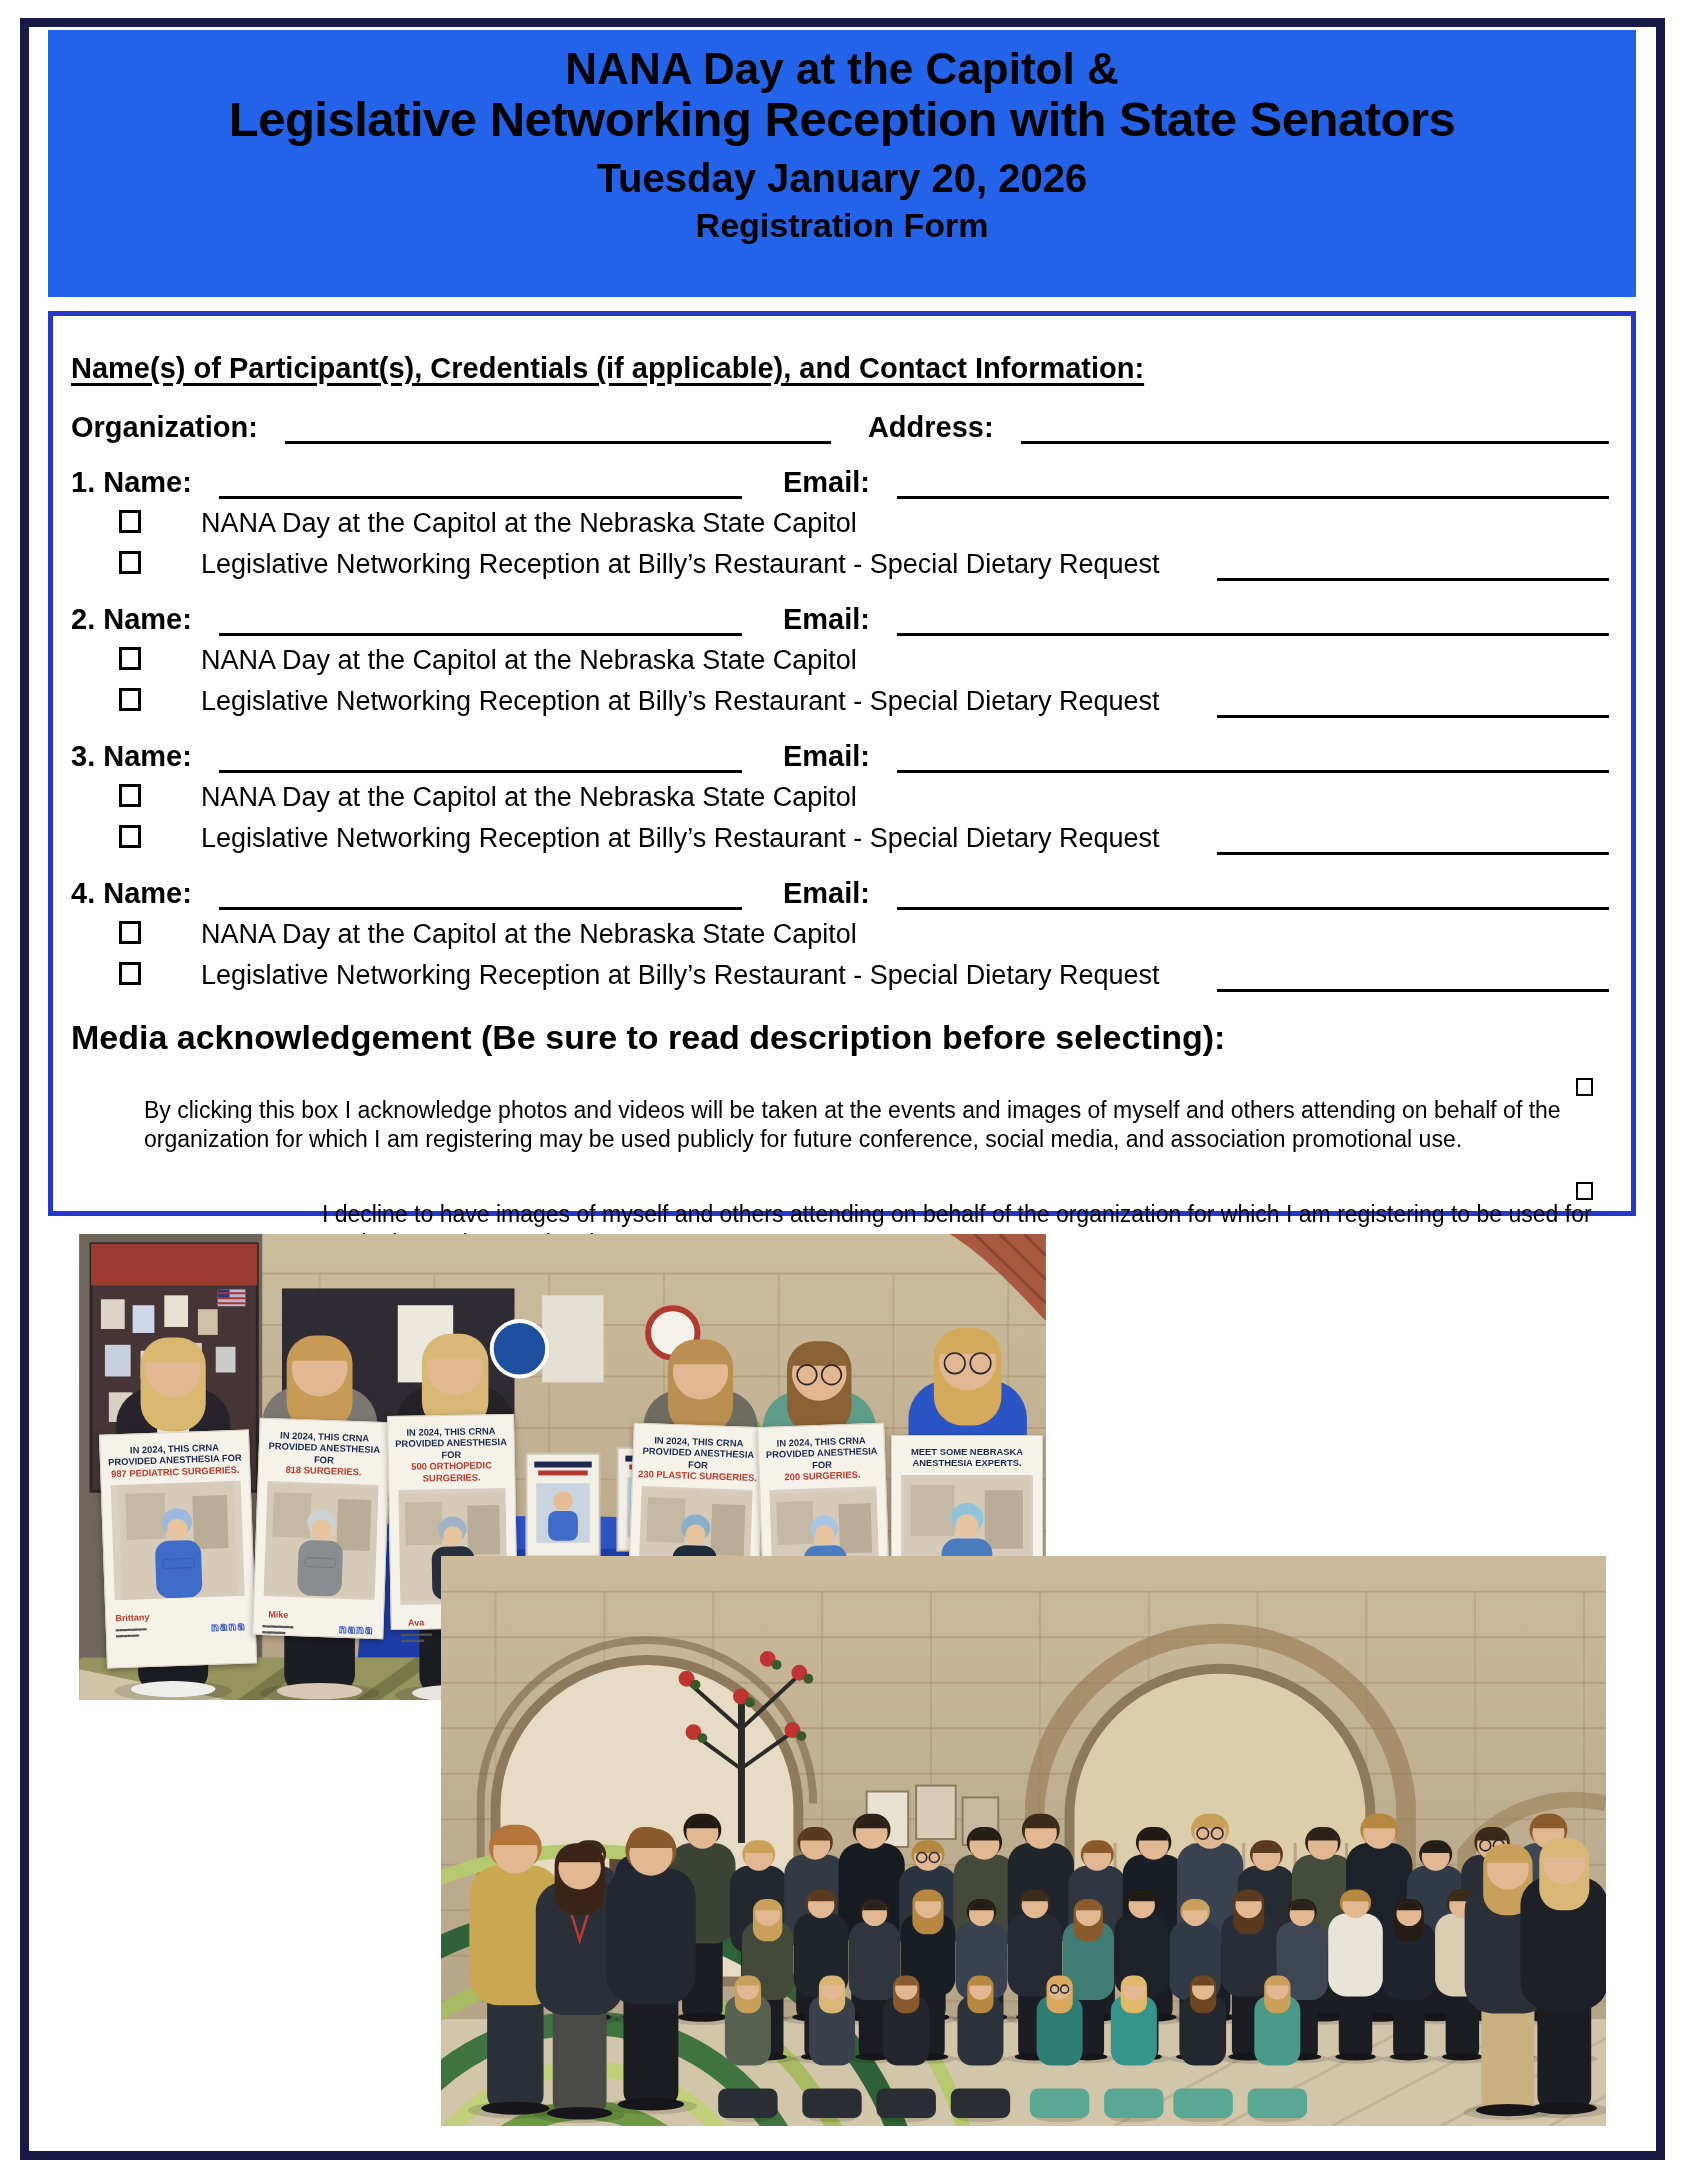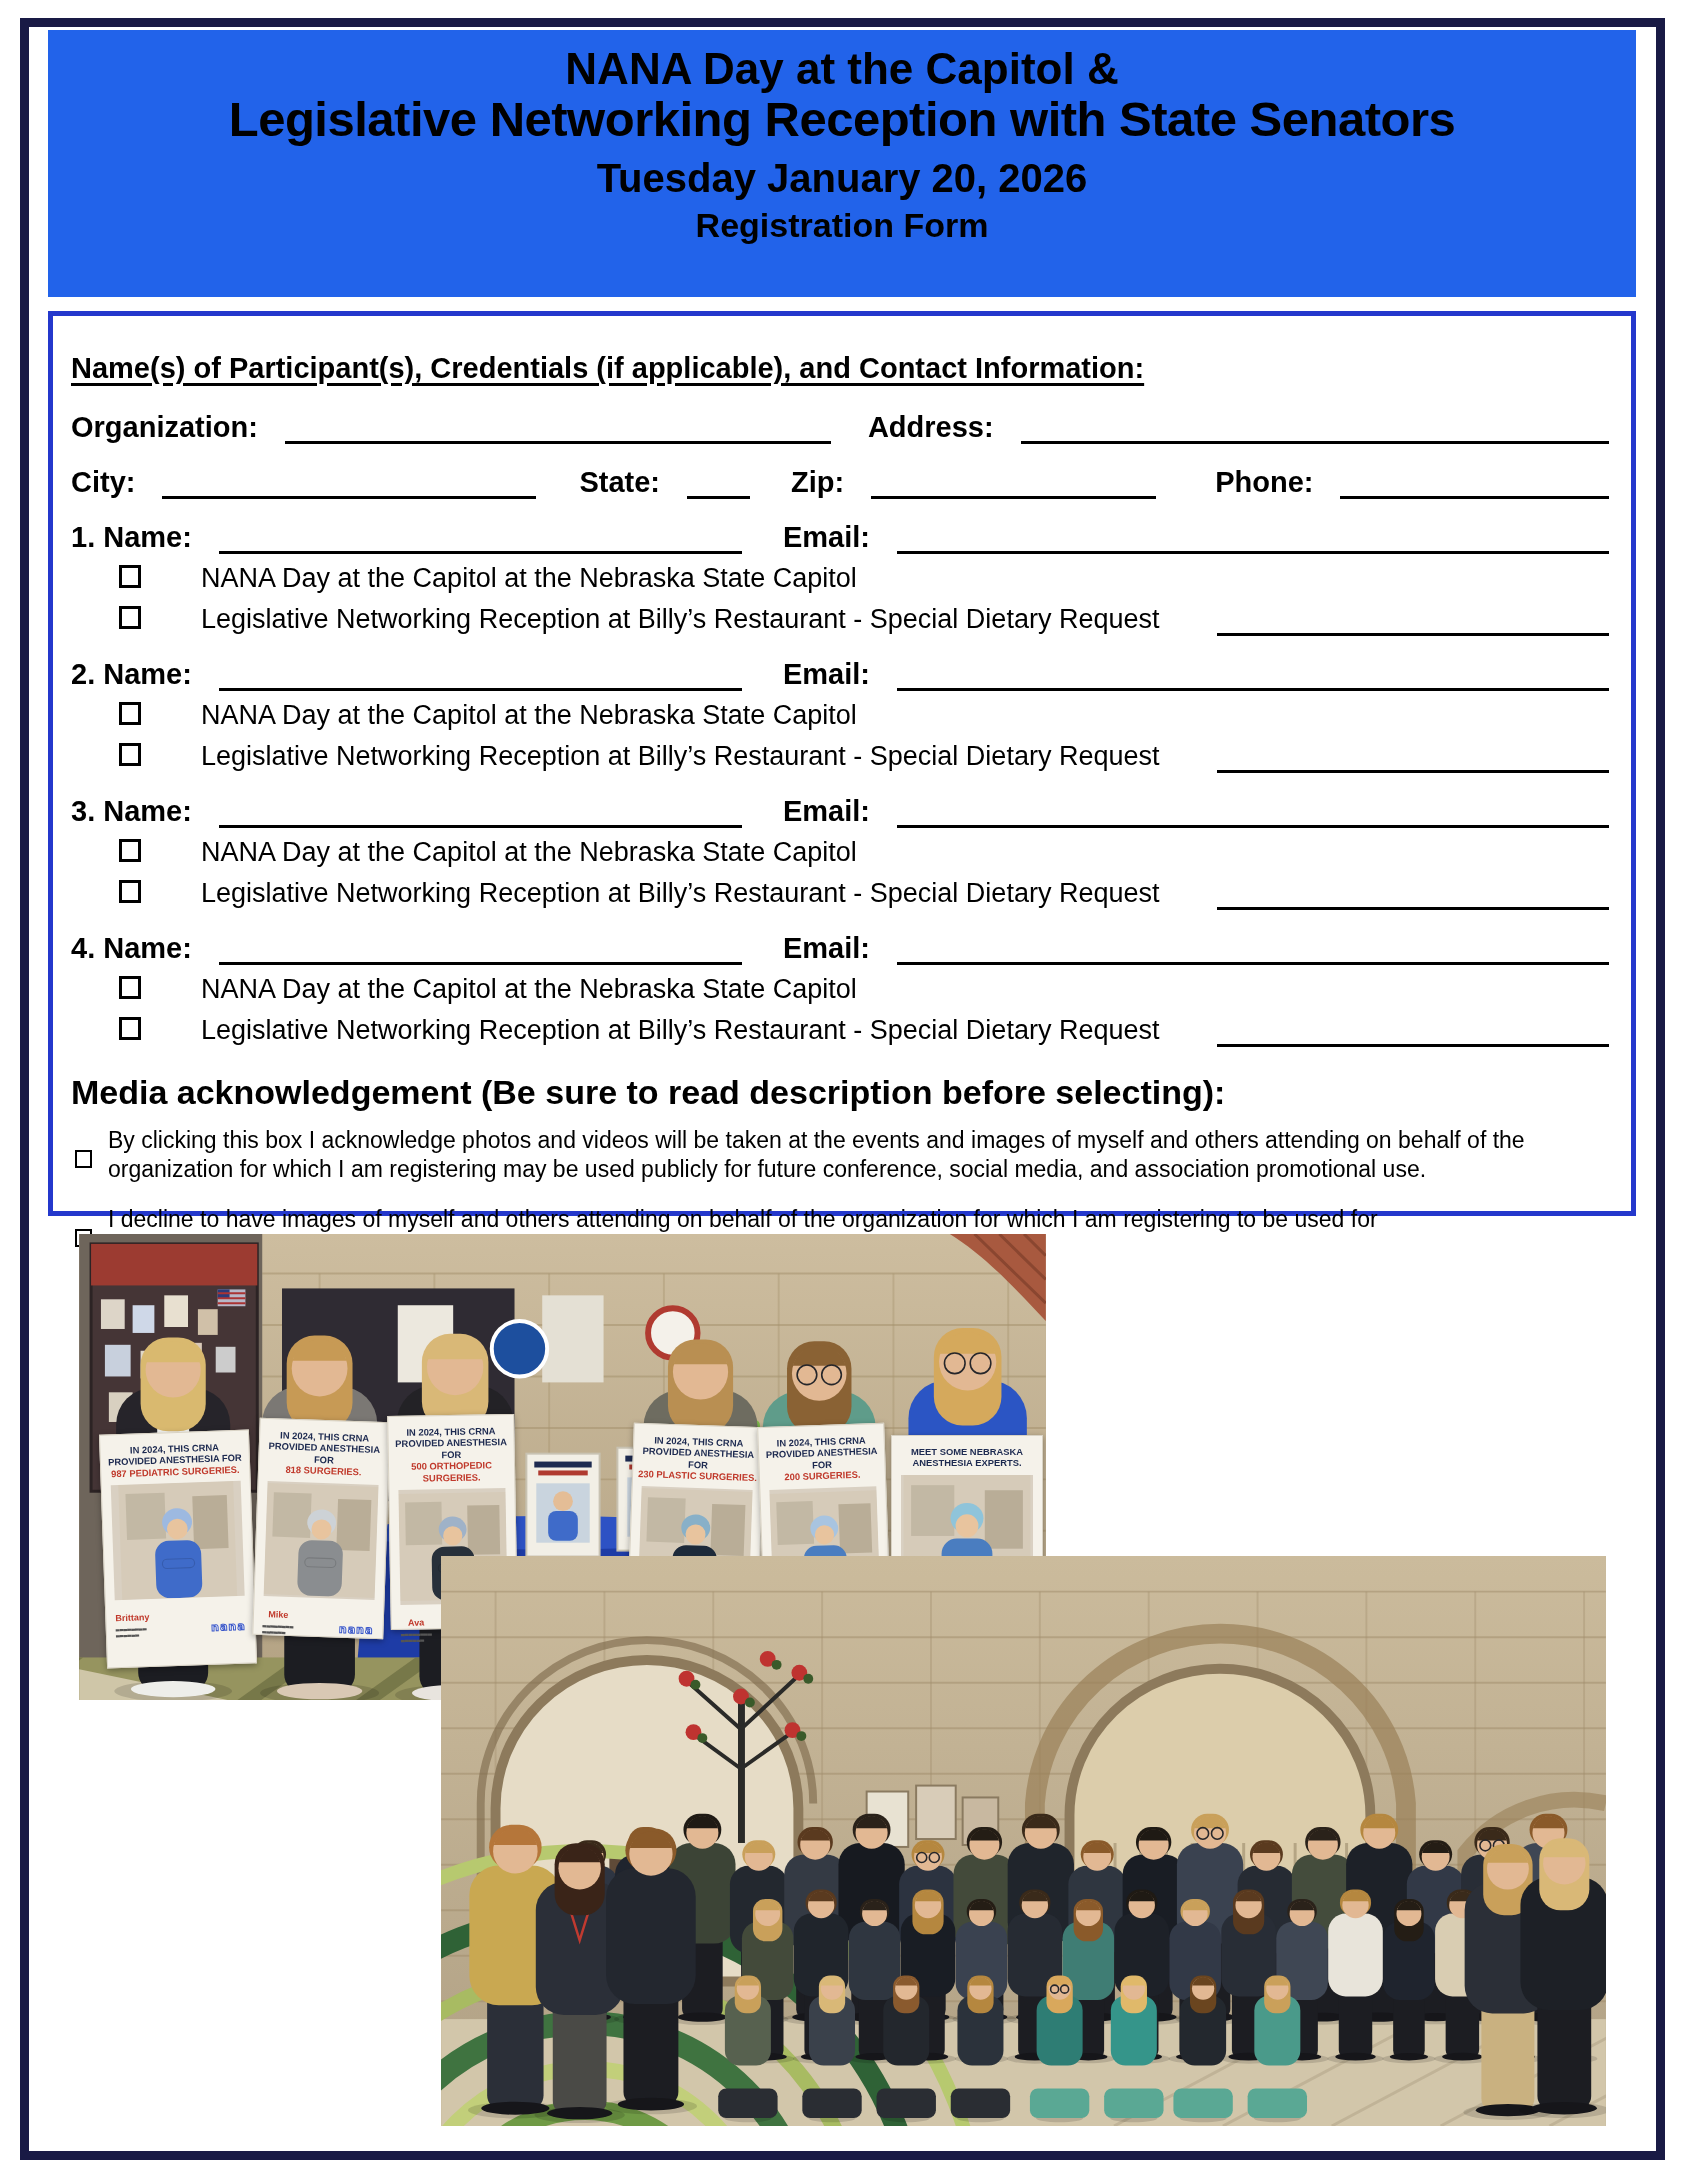--- a/index.html
+++ b/index.html
@@ -26,21 +26,21 @@
   .lbl{font-size:29px;font-weight:bold;white-space:nowrap;margin-right:10px;}
   .blank{border-bottom:3.5px solid #000;height:30px;display:inline-block;}
   .grow{flex:1 1 auto;}
   .sect{margin-top:22px;}
   .optrow{display:flex;align-items:center;margin:9px 0 0 48px;gap:44px;}
   .cb{width:16px;height:17px;border:3px solid #000;display:inline-block;
       margin:0 16px 5px 0;flex:0 0 auto;background:#fff;}
   .opt{font-size:27px;white-space:nowrap;}
   .media{margin-top:26px;}
   .mh{font-size:34px;font-weight:bold;}
-  .mitem{display:flex;align-items:center;margin:14px 0 0 4px;}
+  .mitem{display:flex;align-items:flex-end;margin:14px 0 0 4px;flex-direction:column;}
   .mcb{width:13px;height:14px;border:2.5px solid #000;display:inline-block;
       margin:7px 16px 0 0;flex:0 0 auto;}
   .mtext{font-size:23px;line-height:1.28;max-width:1465px;}
 
   
   .photo{position:absolute;overflow:hidden;}
   .photo1{left:79px;top:1234px;width:967px;height:466px;background:#bfae90;}
   .photo2{left:441px;top:1556px;width:1165px;height:570px;background:#c4b495;z-index:10;}
   .photo svg{position:absolute;left:0;top:0;width:100%;height:100%;}
 
@@ -74,30 +74,20 @@
   <section class="form-box">
     <div class="fh">Name(s) of Participant(s), Credentials (if applicable), and Contact Information:</div>
 
     <div class="frow">
       <span class="lbl">Organization:</span>
       <span class="blank" style="width:546px"></span>
       <span class="lbl" style="margin-left:20px">Address:</span>
       <span class="blank grow"></span>
     </div>
 
-    <div class="frow" style="margin-top:22px">
-      <span class="lbl">City:</span>
-      <span class="blank" style="width:374px"></span>
-      <span class="lbl" style="margin-left:26px">State:</span>
-      <span class="blank" style="width:63px"></span>
-      <span class="lbl" style="margin-left:24px">Zip:</span>
-      <span class="blank" style="width:285px"></span>
-      <span class="lbl" style="margin-left:42px">Phone:</span>
-      <span class="blank grow"></span>
-    </div>
 
     <div id="participants">
   <div class="sect">
     <div class="frow" style="margin-top:0">
       <span class="lbl">1. Name:</span>
       <span class="blank" style="width:523px"></span>
       <span class="lbl" style="margin-left:24px">Email:</span>
       <span class="blank grow"></span>
     </div>
     <div class="optrow">

